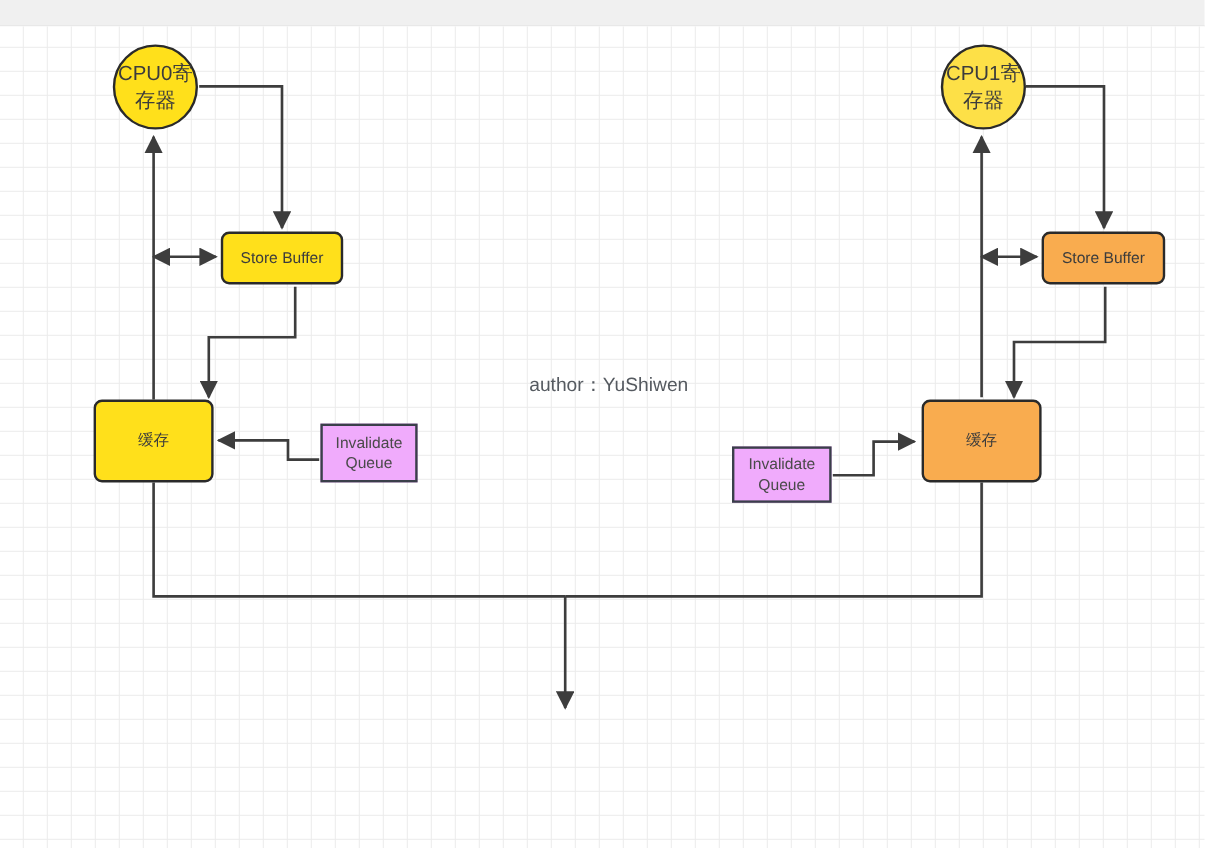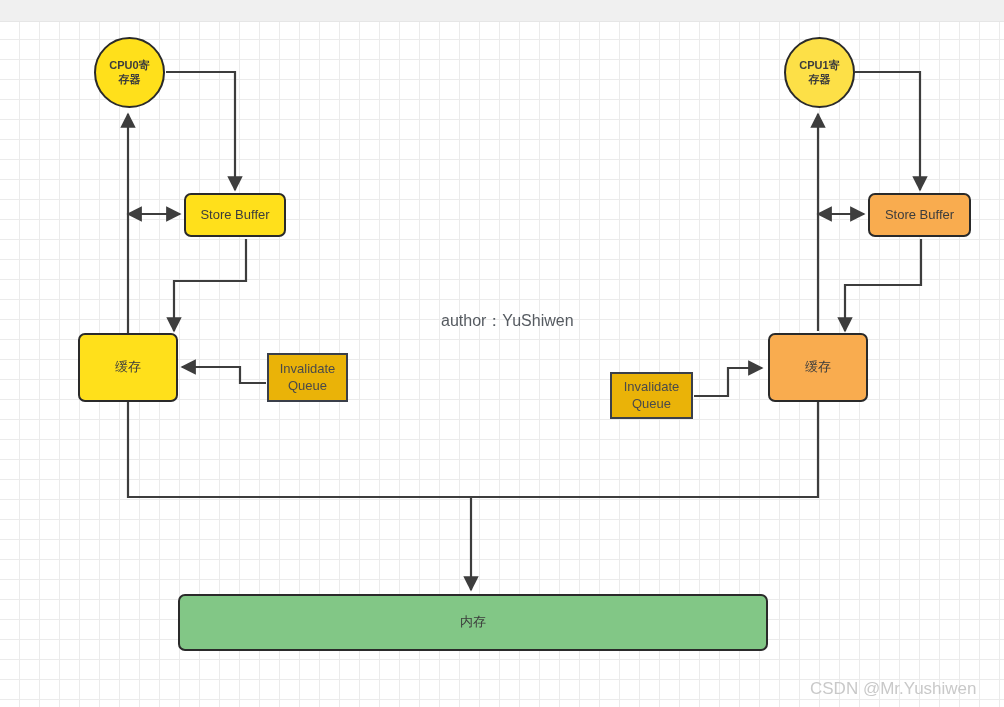--- a/index.html
+++ b/index.html
@@ -46,33 +46,32 @@
     display: flex;
     align-items: center;
     justify-content: center;
     text-align: center;
     color: #3c3c3c;
     line-height: 1.25;
   }
   .node.circle {
     border-radius: 50%;
     border: 2px solid #2a2a2a;
-    font-size: 11px;
-    font-weight: bold;
+    font-size: 17px;
   }
   .node.rect {
     border: 2px solid #2a2a2a;
     border-radius: 7px;
     font-size: 13px;
   }
   .node.sharp {
     border: 2px solid #3a3f4a;
     border-radius: 0;
     font-size: 13px;
-    background: #eab308;
+    background: #f0abfc;
     color: #4a4a4a;
   }
   .node.mem {
     border: 2px solid #2a2a2a;
     border-radius: 7px;
     font-size: 13px;
   }
   .caption {
     position: absolute;
     font-size: 16px;
@@ -170,21 +169,17 @@
     <span>缓存</span>
   </div>
 
   <div class="node sharp" style="left:610px; top:372px; width:83px; height:47px;">
     <div>
       <div>Invalidate</div>
       <div>Queue</div>
     </div>
   </div>
 
-  <div class="node mem" style="left:178px; top:594px; width:590px; height:57px; background:#82c786;">
-    <span>内存</span>
-  </div>
 
   <div class="caption" style="left:441px; top:311px;">author：YuShiwen</div>
 
-  <div class="watermark" style="left:810px; top:679px;">CSDN @Mr.Yushiwen</div>
 
 </div>
 
 </body></html>

